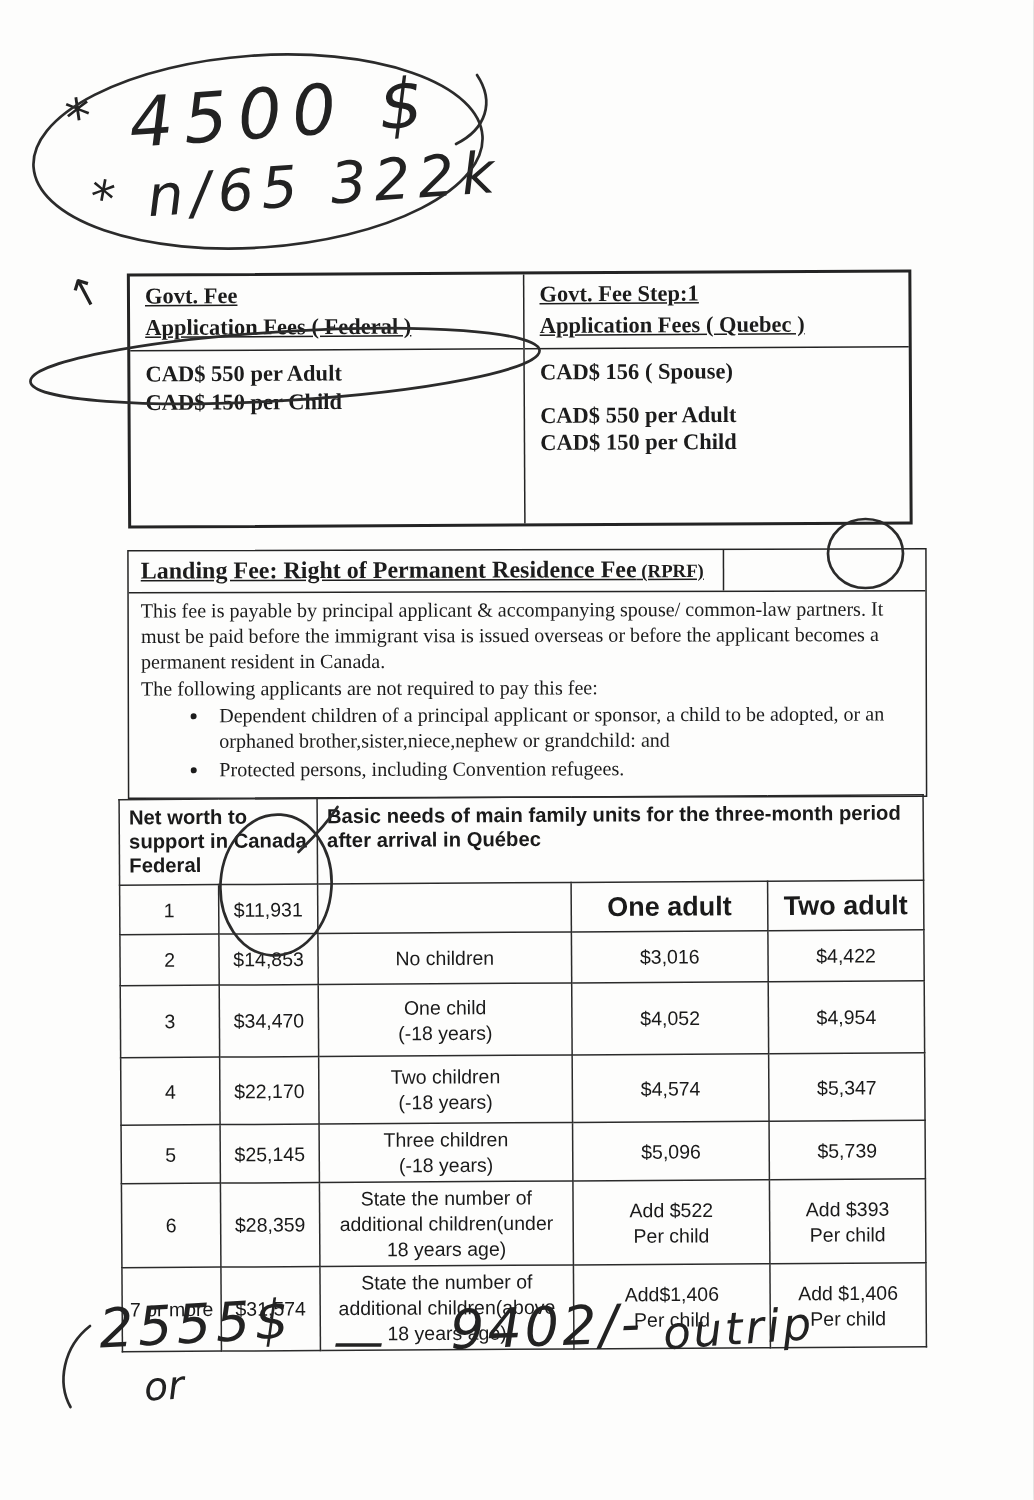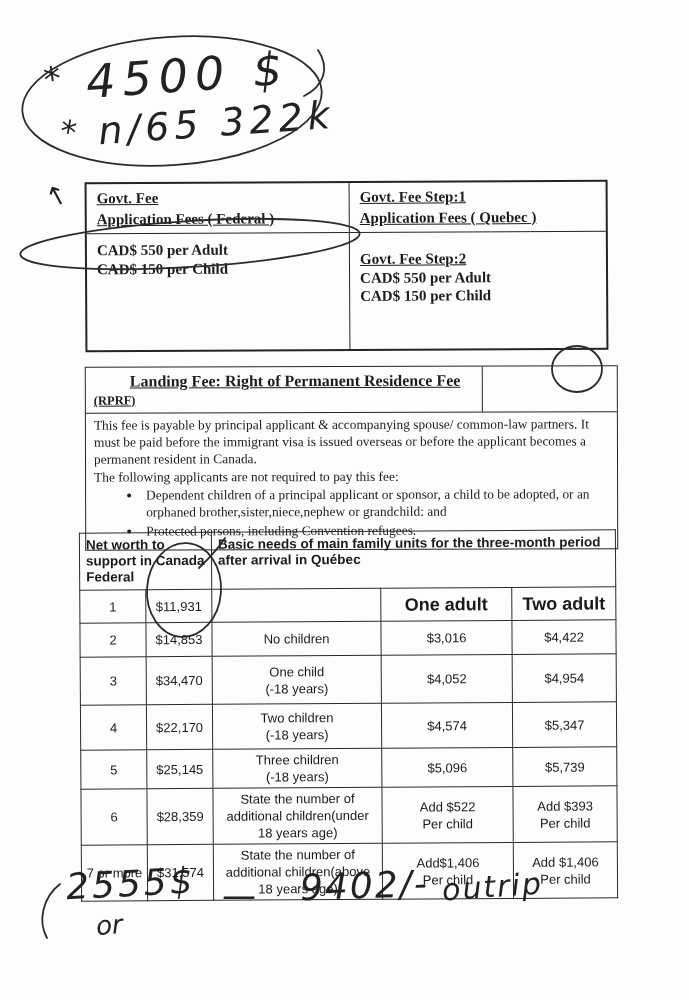--- a/index.html
+++ b/index.html
@@ -36,21 +36,21 @@
   .fees-body{padding:7px 10px 0;line-height:18.5px;}
   .fees-step2{margin-top:10px;}
   .fees-step2 .u{text-decoration:underline;}
   
   .landing{
     position:absolute;left:85px;top:366px;width:533px;box-sizing:border-box;
     border:1.8px solid #242424;transform:rotate(-0.15deg);
   }
   .landing-head{display:grid;grid-template-columns:1fr 134px;border-bottom:1.6px solid #242424;}
   .landing-title{padding:5px 8px 4px;font-size:16px;font-weight:bold;border-right:1.6px solid #242424;}
-  .landing-title .t{text-decoration:underline;margin-left:36px;}
+  .landing-title .t{text-decoration:underline;}
   .landing-title .suffix{font-size:12.5px;text-decoration:underline;}
   .landing-amount{padding:6px 5px 4px;font-size:15.5px;font-weight:bold;white-space:nowrap;}
   .landing-body{padding:3px 8px 8px;font-size:13.4px;line-height:17px;}
   .landing-body p{margin:0 0 1px;}
   .landing-body ul{margin:1px 0 0;padding-left:48px;}
   .landing-body li{padding-left:4px;margin-bottom:2px;}
   
   .networth{
     position:absolute;left:80px;top:531px;width:536px;border-collapse:collapse;
     font-family:"Liberation Sans",sans-serif;font-size:13px;color:#1a1a1a;
@@ -85,22 +85,22 @@
         <div>CAD$ 550 per Adult</div>
         <div>CAD$ 150 per Child</div>
       </div>
     </div>
     <div class="fees-col">
       <div class="fees-head">
         <div>Govt. Fee Step:1</div>
         <div>Application Fees ( Quebec )</div>
       </div>
       <div class="fees-body">
+        <div>CAD$ 156 ( Spouse)</div>
         <div class="fees-step2">
-          <div class="u">Govt. Fee Step:2</div>
           <div>CAD$ 550 per Adult</div>
           <div>CAD$ 150 per Child</div>
         </div>
       </div>
     </div>
   </div>
 
   <div class="landing">
     <div class="landing-head">
       <div class="landing-title">

